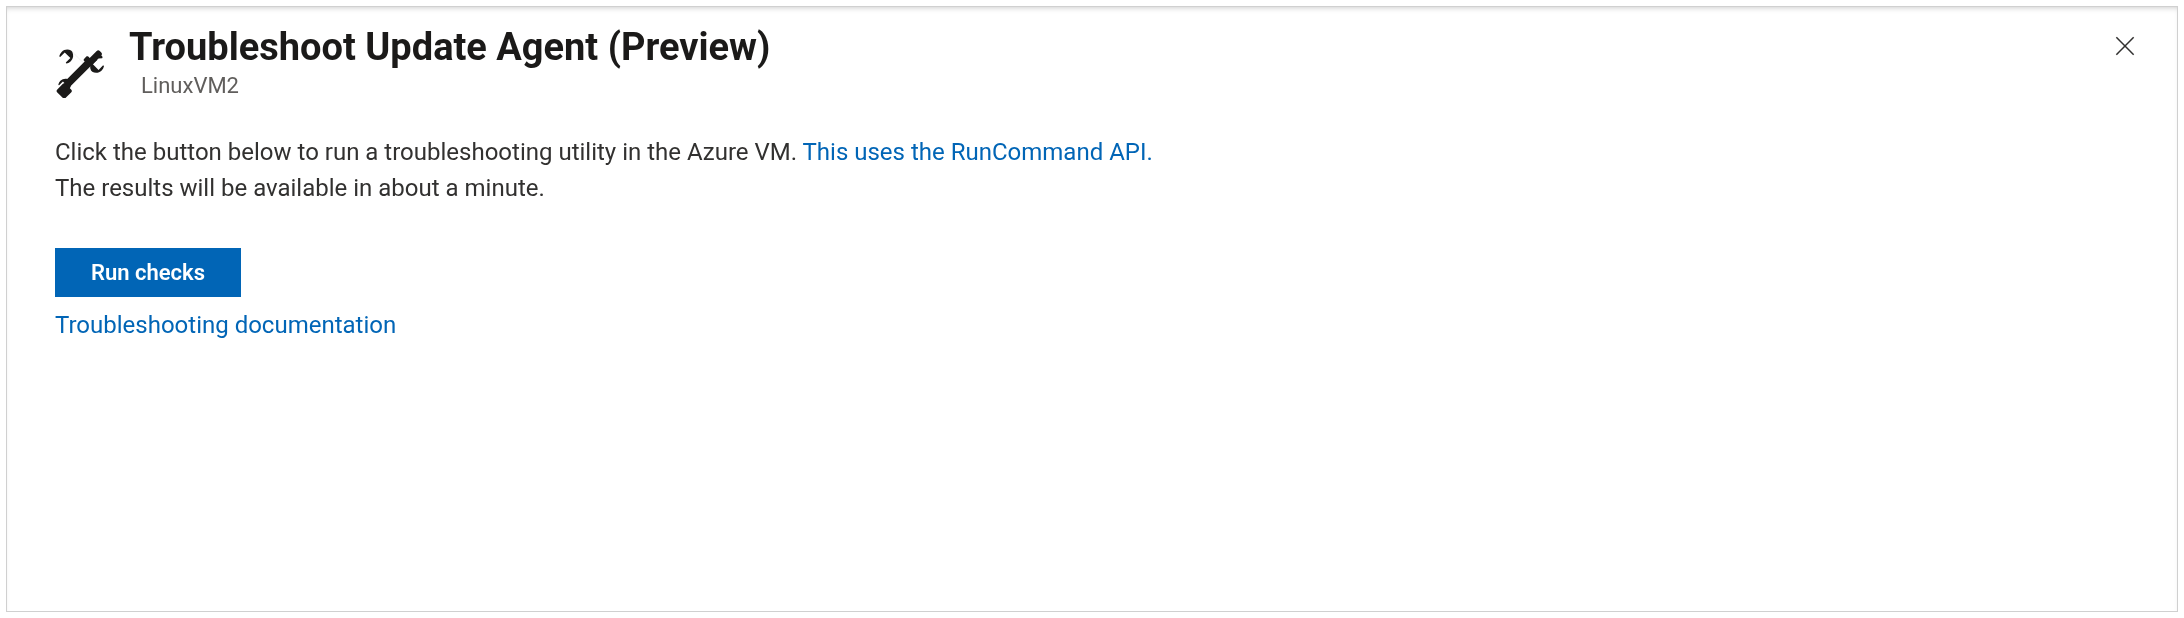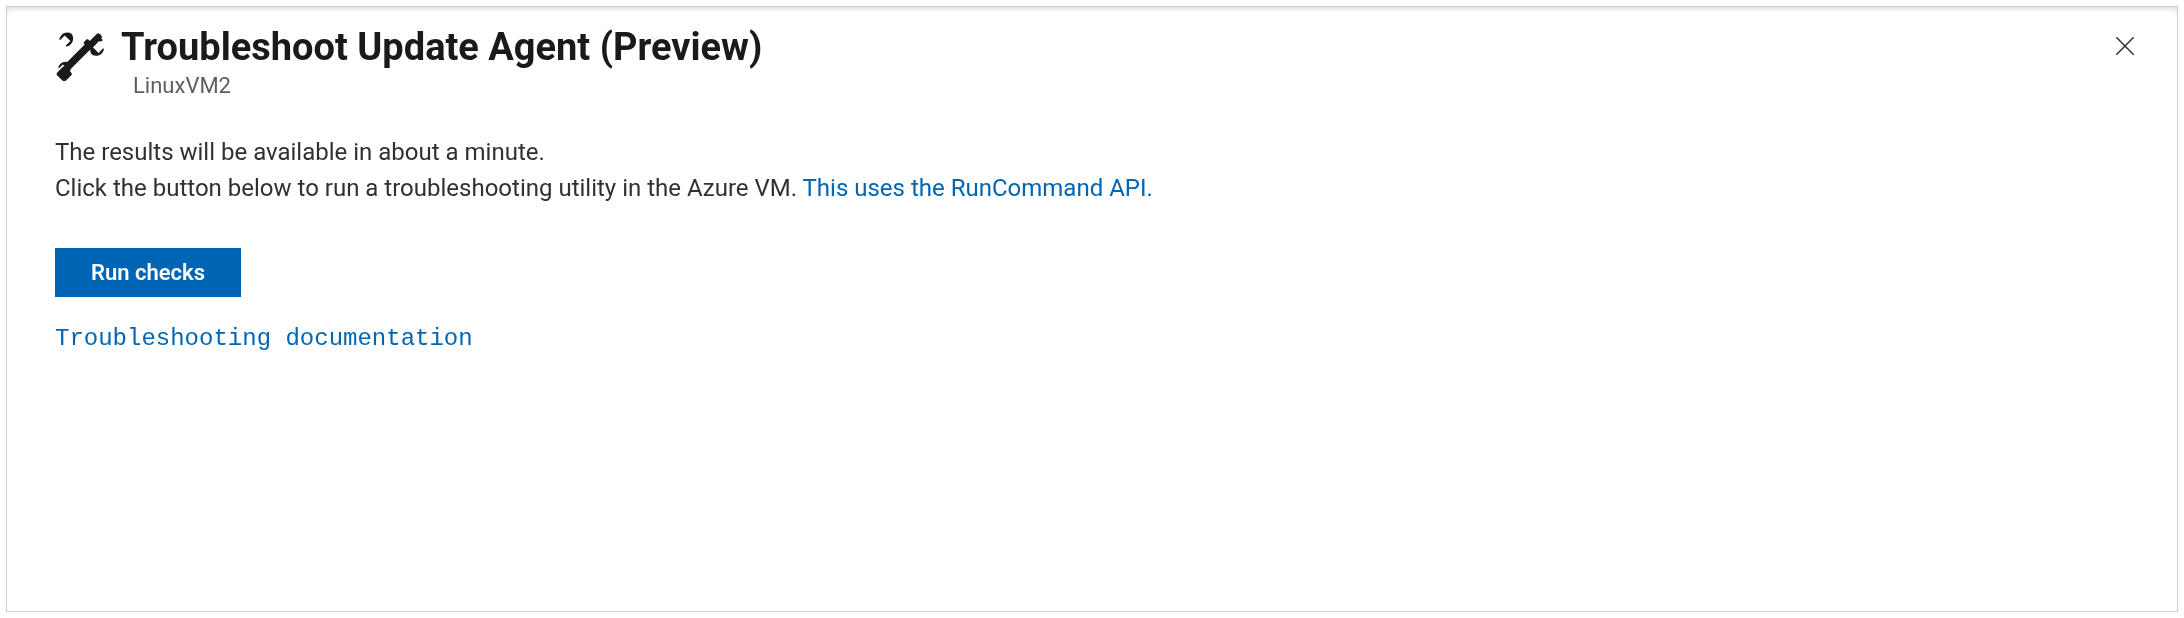--- a/index.html
+++ b/index.html
@@ -28,22 +28,22 @@
       align-items: center;
       justify-content: center;
       cursor: pointer;
       color: #323130;
       background: transparent;
       border: none;
     }
     .close-btn svg { width: 26px; height: 26px; }
     .header {
       display: flex;
-      align-items: flex-start;
-      gap: 14px;
+      align-items: flex-end;
+      gap: 22px;
     }
     .header-icon {
       width: 52px;
       height: 52px;
       flex-shrink: 0;
       margin-top: 4px;
     }
     .header-icon svg { width: 100%; height: 100%; }
     .header-text { display: flex; flex-direction: column; }
     .title {
@@ -75,21 +75,21 @@
       background: #0165b6;
       color: #ffffff;
       border: none;
       font-size: 22px;
       font-weight: 600;
       padding: 12px 36px;
       cursor: pointer;
       font-family: inherit;
       text-align: center;
     }
-    .doc-link-row { margin-top: 28px; font-family: Liberation Mono, monospace; }
+    .doc-link-row { margin-top: 14px; }
     .doc-link {
       font-size: 24px;
       color: #0165b6;
       cursor: pointer;
     }
   </style>
 </head>
 <body>
 
 <div class="panel">
@@ -115,24 +115,24 @@
         </g>
       </svg>
     </div>
     <div class="header-text">
       <div class="title">Troubleshoot Update Agent (Preview)</div>
       <div class="subtitle">LinuxVM2</div>
     </div>
   </div>
 
   <div class="body">
-    <div class="desc-line">The results will be available in about a minute.</div>
     <div class="desc-line">
       <span>Click the button below to run a troubleshooting utility in the Azure VM. </span><span class="link">This uses the RunCommand API.</span>
     </div>
+    <div class="desc-line">The results will be available in about a minute.</div>
 
     <button class="run-btn">Run checks</button>
 
     <div class="doc-link-row">
       <span class="doc-link">Troubleshooting documentation</span>
     </div>
   </div>
 
 </div>
 

